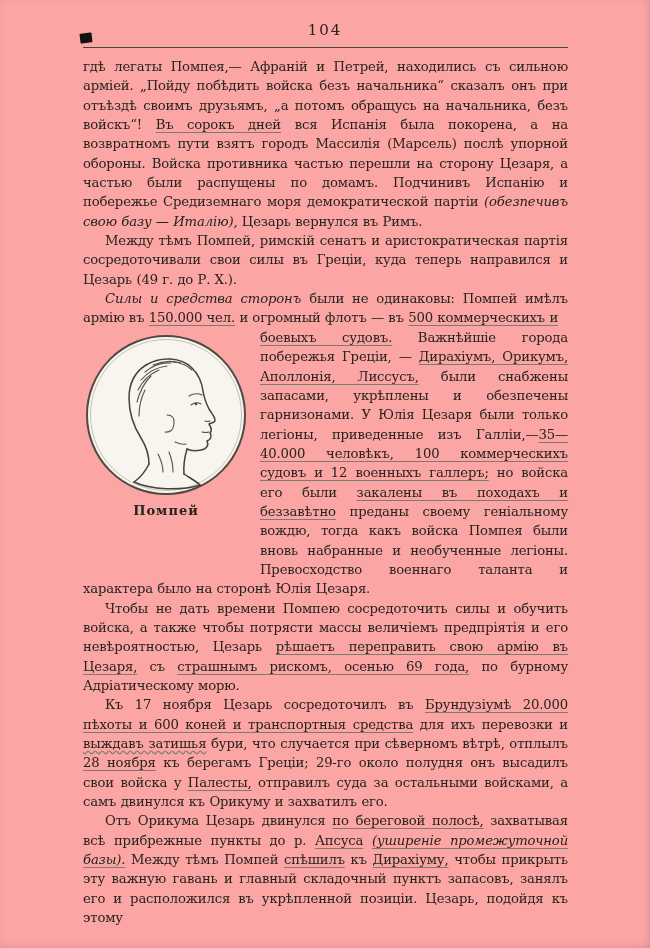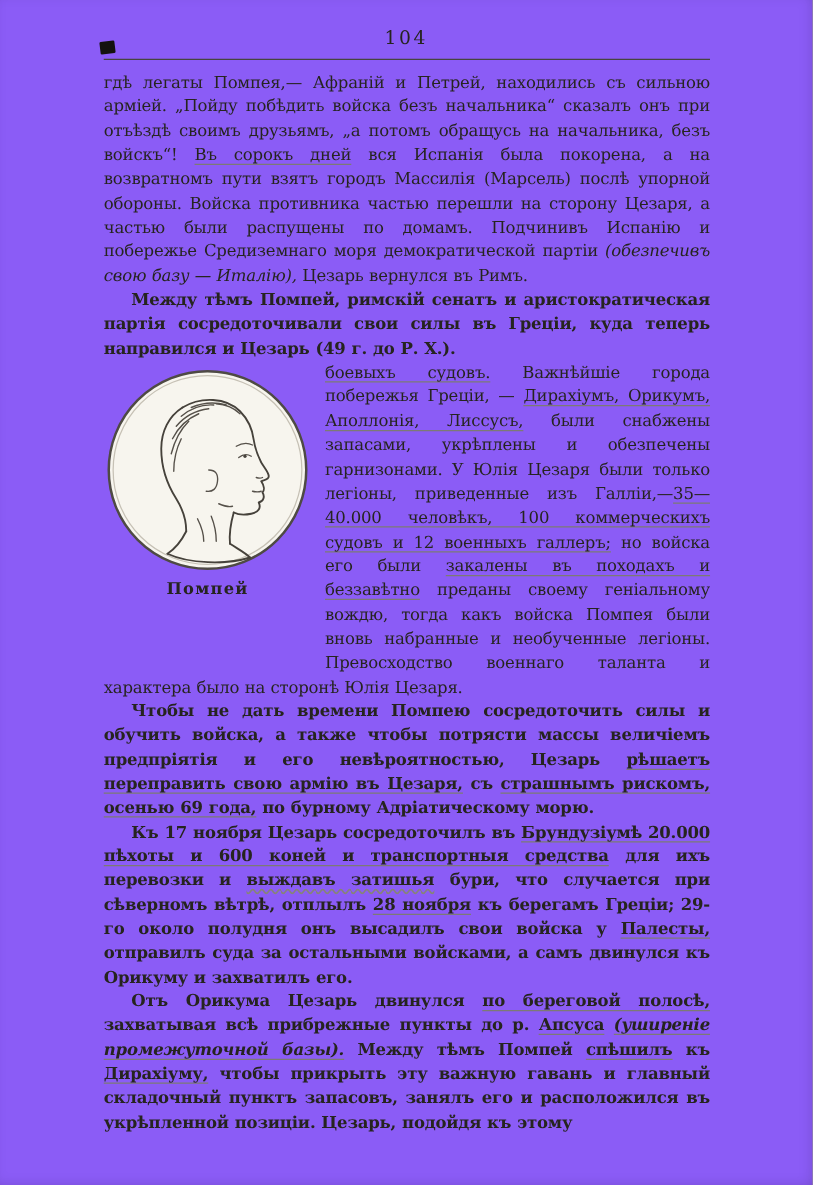--- a/index.html
+++ b/index.html
@@ -2,21 +2,21 @@
 <html><head>
 <meta charset="utf-8">
 <style>
   * { margin: 0; padding: 0; box-sizing: border-box; }
   html, body { background: #9a9a97; }
   .page {
     position: relative;
     width: 650px;
     height: 948px;
     margin: 0 auto;
-    background: #8b5cf6;
+    background: #fca5a5;
     overflow: hidden;
     font-family: "DejaVu Serif", "Liberation Serif", serif;
     color: #26241f;
     box-shadow: inset -5px 0 14px -9px rgba(0,0,0,.25), inset 0 -5px 14px -9px rgba(0,0,0,.18);
   }
   .corner-mark {
     position: absolute; left: 80px; top: 33px;
     width: 12px; height: 10px; background: #14120f;
     transform: rotate(-7deg); border-radius: 1px;
   }
@@ -28,21 +28,21 @@
     position: absolute; top: 47px; left: 83px; right: 82px;
     border-top: 1px solid #46443f;
   }
   .body {
     position: absolute; top: 57px; left: 83px; width: 485px;
     font-size: 13.2px; line-height: 19.35px;
     text-align: justify; letter-spacing: -0.15px;
     word-spacing: 0.3px;
   }
   p.para { margin: 0; }
-  p.indent { text-indent: 22px; font-weight: bold; }
+  p.indent { text-indent: 22px; }
   .i { font-style: italic; }
   .u {
     text-decoration: underline;
     text-decoration-color: #7d7a74;
     text-decoration-thickness: 1px;
     text-underline-offset: 2.5px;
   }
   .w {
     text-decoration: underline;
     text-decoration-style: wavy;
@@ -65,20 +65,21 @@
 </head>
 <body>
 
 <div class="page">
   <div class="corner-mark"></div>
   <div class="page-number">104</div>
   <div class="header-rule"></div>
   <div class="body">
       <p class="para"><span>гдѣ легаты Помпея,— Афраній и Петрей, находились съ сильною арміей. „Пойду побѣдить войска безъ начальника“ сказалъ онъ при отъѣздѣ своимъ друзьямъ, „а потомъ обращусь на начальника, безъ войскъ“! </span><span class="u">Въ сорокъ дней</span><span> вся Испанія была покорена, а на возвратномъ пути взятъ городъ Массилія (Марсель) послѣ упорной обороны. Войска противника частью перешли на сторону Цезаря, а частью были распущены по домамъ. Подчинивъ Испанію и побережье Средиземнаго моря демократической партіи </span><span class="i">(обезпечивъ свою базу — Италію),</span><span> Цезарь вернулся въ Римъ.</span></p>
       <p class="para indent"><span>Между тѣмъ Помпей, римскій сенатъ и аристократическая партія сосредоточивали свои силы въ Греціи, куда теперь направился и Цезарь (49 г. до Р. Х.).</span></p>
+      <p class="para indent"><span class="i">Силы и средства сторонъ</span><span> были не одинаковы: Помпей имѣлъ армію въ </span><span class="u">150.000 чел.</span><span> и огромный флотъ — въ </span><span class="u">500 коммерческихъ и</span></p>
       <p class="para">
   <span class="figure">
     <svg viewBox="0 0 166 166" aria-hidden="true">
       <circle cx="83" cy="83" r="79" fill="#f7f5ee" stroke="#4e4a44" stroke-width="2"></circle>
       <circle cx="83" cy="83" r="75.5" fill="none" stroke="#c6c1b5" stroke-width="1"></circle>
       <g fill="none" stroke="#46423b" stroke-width="1.5" stroke-linecap="round" stroke-linejoin="round">
         <path d="M63 33 C 78 24, 98 25, 109 36 C 116 43, 119 51, 120 59 C 121 66, 123 71, 126 77 C 129 82, 132 85, 132 88 C 132 91, 128 91, 126 92 C 128 95, 129 99, 127 101 C 129 104, 128 108, 124 109 C 126 113, 124 117, 118 118 C 113 119, 108 119, 104 117"></path>
         <path d="M104 117 C 102 124, 100 132, 101 142"></path>
         <path d="M63 33 C 52 40, 46 52, 46 66 C 46 82, 51 95, 58 106 C 63 114, 66 122, 66 132"></path>
         <path d="M66 132 C 62 140, 57 146, 51 150"></path>

